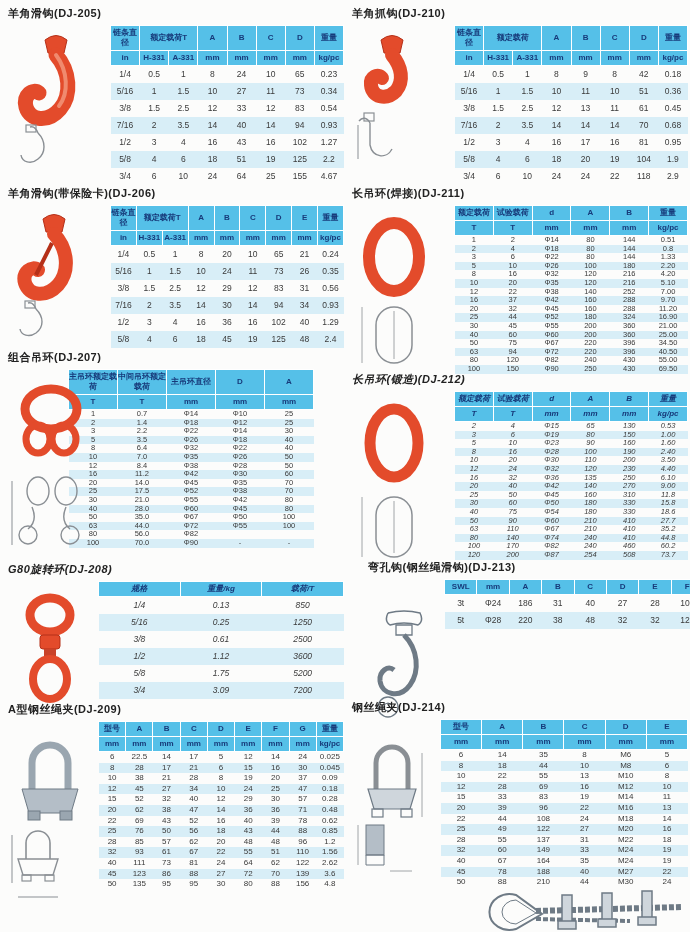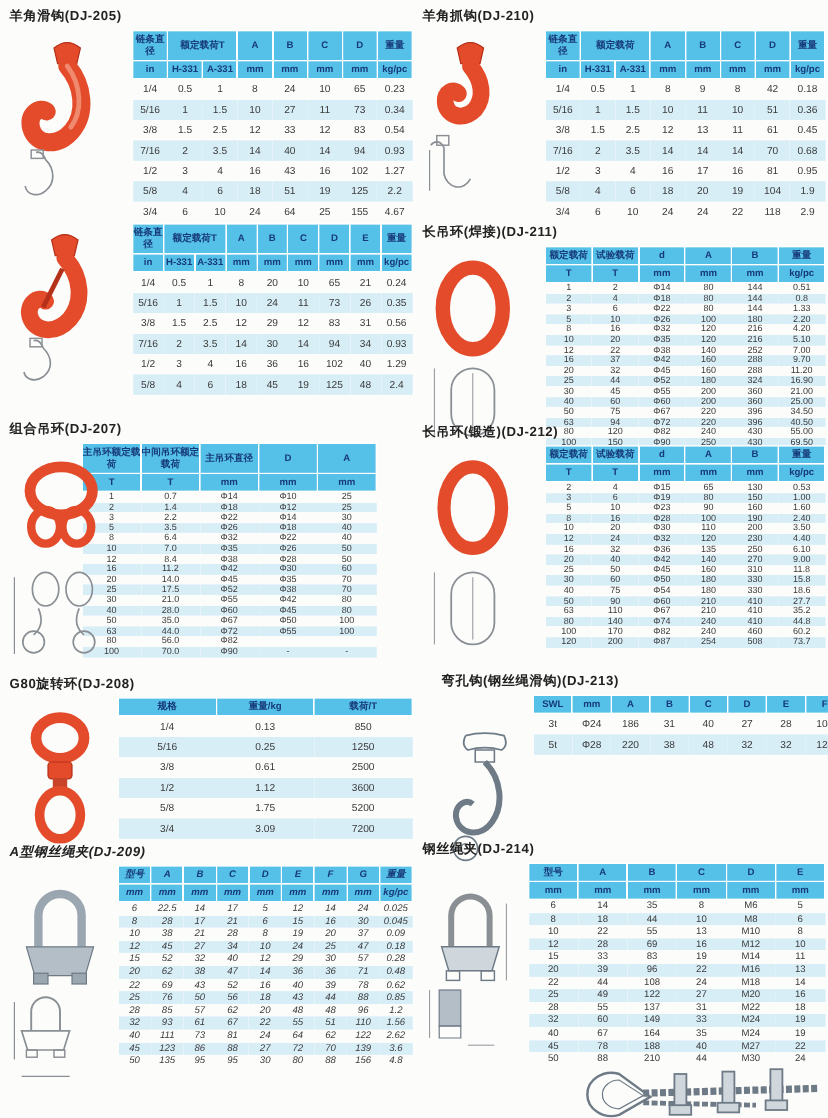--- a/index.html
+++ b/index.html
@@ -138,20 +138,21 @@
             <td>25</td>
             <td>155</td>
             <td>4.67</td>
           </tr>
         </tbody>
       </table>
   </div>
 </section>
 
 <section class="sec" style="left:8px;top:186px;width:336px;">
+  <h2>羊角滑钩(带保险卡)(DJ-206)</h2>
   <div class="body">
     <div class="illus" style="top:8px;width:98px;height:130px;">
       <svg width="98" height="130" viewBox="0 0 98 130">
         <circle cx="46" cy="12" r="8" fill="#e34b2b" stroke="#b53018"></circle>
         <path d="M35 6 q11 -9 22 0 l-3 13 h-16 z" fill="#e34b2b" stroke="#b53018"></path>
         <path d="M46 21 C60 36 62 58 50 72 C38 85 21 83 17 70 C14 59 24 52 30 57" fill="none" stroke="#e34b2b" stroke-width="14" stroke-linecap="round"></path>
         <line x1="44" y1="30" x2="28" y2="62" stroke="#b53018" stroke-width="4"></line>
         <path d="M28 96 c8 8 8 18 0 24 c-7 5 -15 2 -16 -4 m16 -20 c-2 -5 -5 -7 -8 -6" fill="none" stroke="#8a8f94" stroke-width="1.4"></path>
         <rect x="17" y="88" width="10" height="7" fill="none" stroke="#8a8f94" stroke-width="1.2"></rect>
       </svg>
@@ -396,21 +397,21 @@
             <td>70.0</td>
             <td>Φ90</td>
             <td>-</td>
             <td>-</td>
           </tr>
         </tbody>
       </table>
   </div>
 </section>
 
-<section class="sec" style="left:8px;top:562px;width:336px;">
+<section class="sec" style="left:8px;top:562px;width:336px;font-style:italic;">
   <h2>G80旋转环(DJ-208)</h2>
   <div class="body">
     <div class="illus" style="top:12px;width:86px;height:118px;">
       <svg width="86" height="118" viewBox="0 0 86 118">
         <ellipse cx="42" cy="22" rx="20" ry="17" fill="none" stroke="#e34b2b" stroke-width="9"></ellipse>
         <rect x="32" y="42" width="20" height="14" rx="3" fill="#e34b2b" stroke="#b53018"></rect>
         <rect x="36" y="56" width="12" height="8" fill="#c9432a"></rect>
         <ellipse cx="42" cy="86" rx="17" ry="20" fill="none" stroke="#e34b2b" stroke-width="8"></ellipse>
       </svg>
     </div>
@@ -451,21 +452,21 @@
           <tr>
             <td>3/4</td>
             <td>3.09</td>
             <td>7200</td>
           </tr>
         </tbody>
       </table>
   </div>
 </section>
 
-<section class="sec" style="left:8px;top:702px;width:336px;font-style:italic;">
+<section class="sec" style="left:8px;top:702px;width:336px;">
   <h2>A型钢丝绳夹(DJ-209)</h2>
   <div class="body">
     <div class="illus" style="top:10px;width:86px;height:200px;">
       <svg width="86" height="200" viewBox="0 0 86 200">
         <path d="M24 58 V32 a18 18 0 0 1 36 0 V58" fill="none" stroke="#9aa6b0" stroke-width="7"></path>
         <path d="M14 58 h56 l-7 24 h-42 z" fill="#b4bec7" stroke="#6e7a85"></path>
         <rect x="20" y="80" width="12" height="9" fill="#9aa6b0" stroke="#6e7a85"></rect>
         <rect x="52" y="80" width="12" height="9" fill="#9aa6b0" stroke="#6e7a85"></rect>
         <path d="M18 128 V112 a12 12 0 0 1 24 0 V128" fill="none" stroke="#8a8f94" stroke-width="1.6"></path>
         <path d="M10 128 h40 l-5 16 h-30 z" fill="none" stroke="#8a8f94" stroke-width="1.4"></path>
@@ -917,21 +918,21 @@
             <td>Φ90</td>
             <td>250</td>
             <td>430</td>
             <td>69.50</td>
           </tr>
         </tbody>
       </table>
   </div>
 </section>
 
-<section class="sec" style="left:352px;top:352px;width:336px;">
+<section class="sec" style="left:352px;top:372px;width:336px;font-style:italic;">
   <h2>长吊环(锻造)(DJ-212)</h2>
   <div class="body">
     <div class="illus" style="top:10px;width:96px;height:168px;">
       <svg width="96" height="168" viewBox="0 0 96 168">
         <ellipse cx="42" cy="42" rx="24" ry="34" fill="none" stroke="#e34b2b" stroke-width="11"></ellipse>
         <rect x="24" y="96" width="36" height="60" rx="18" fill="none" stroke="#8a8f94" stroke-width="1.5"></rect>
         <line x1="42" y1="100" x2="42" y2="152" stroke="#8a8f94" stroke-width="0.8"></line>
         <line x1="10" y1="96" x2="10" y2="156" stroke="#8a8f94" stroke-width="0.8"></line>
       </svg>
     </div>

